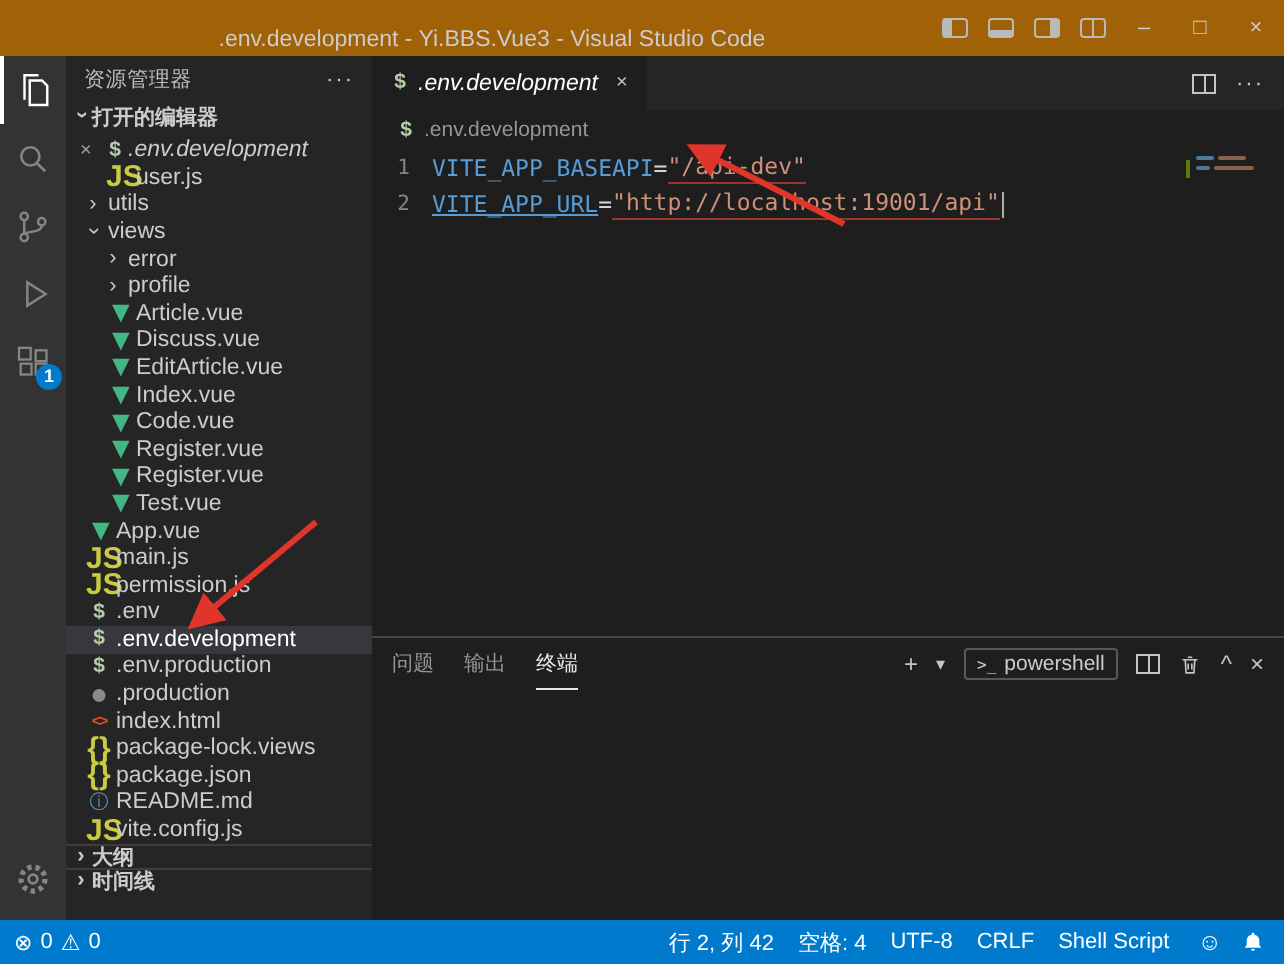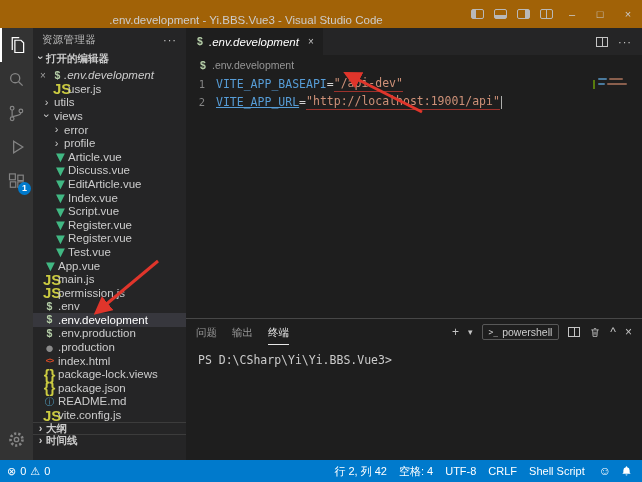--- a/index.html
+++ b/index.html
@@ -218,21 +218,21 @@
           <span class="tlabel">EditArticle.vue</span>
         </div>
         <div class="tree-row" style="padding-left: 18px;">
           <span class="chev-space"></span>
           <span class="fic ic-vue" style="color: rgb(65, 184, 131);">▼</span>
           <span class="tlabel">Index.vue</span>
         </div>
         <div class="tree-row" style="padding-left: 18px;">
           <span class="chev-space"></span>
           <span class="fic ic-vue" style="color: rgb(65, 184, 131);">▼</span>
-          <span class="tlabel">Script.vue</span>
+          <span class="tlabel">Code.vue</span>
         </div>
         <div class="tree-row" style="padding-left: 18px;">
           <span class="chev-space"></span>
           <span class="fic ic-vue" style="color: rgb(65, 184, 131);">▼</span>
           <span class="tlabel">Register.vue</span>
         </div>
         <div class="tree-row" style="padding-left: 18px;">
           <span class="chev-space"></span>
           <span class="fic ic-vue" style="color: rgb(65, 184, 131);">▼</span>
           <span class="tlabel">Register.vue</span>
@@ -379,23 +379,20 @@
             </span>
           <span class="pa">
             <svg width="12" height="13" viewBox="0 0 16 16" fill="none" stroke="#c5c5c5" stroke-width="1.1">
               <path d="M3 4.5h10M6.5 2.8h3M4.8 4.5l.6 8.7h5.2l.6-8.7M6.8 7v4M9.2 7v4"></path>
             </svg>
           </span>
           <span class="pa">^</span>
           <span class="pa">×</span>
         </div>
       </div>
-      <div class="term">
-        <span>PS D:\CSharp\Yi\Yi.BBS.Vue3&gt;</span>
-      </div>
     </div>
   </div>
 
   <div class="statusbar" style="background: rgb(0, 122, 204);">
     <div class="sb-left">
       <span class="sb-glyph">⊗</span>
       <span>0</span>
       <span class="sb-glyph">⚠</span>
       <span>0</span>
     </div>

